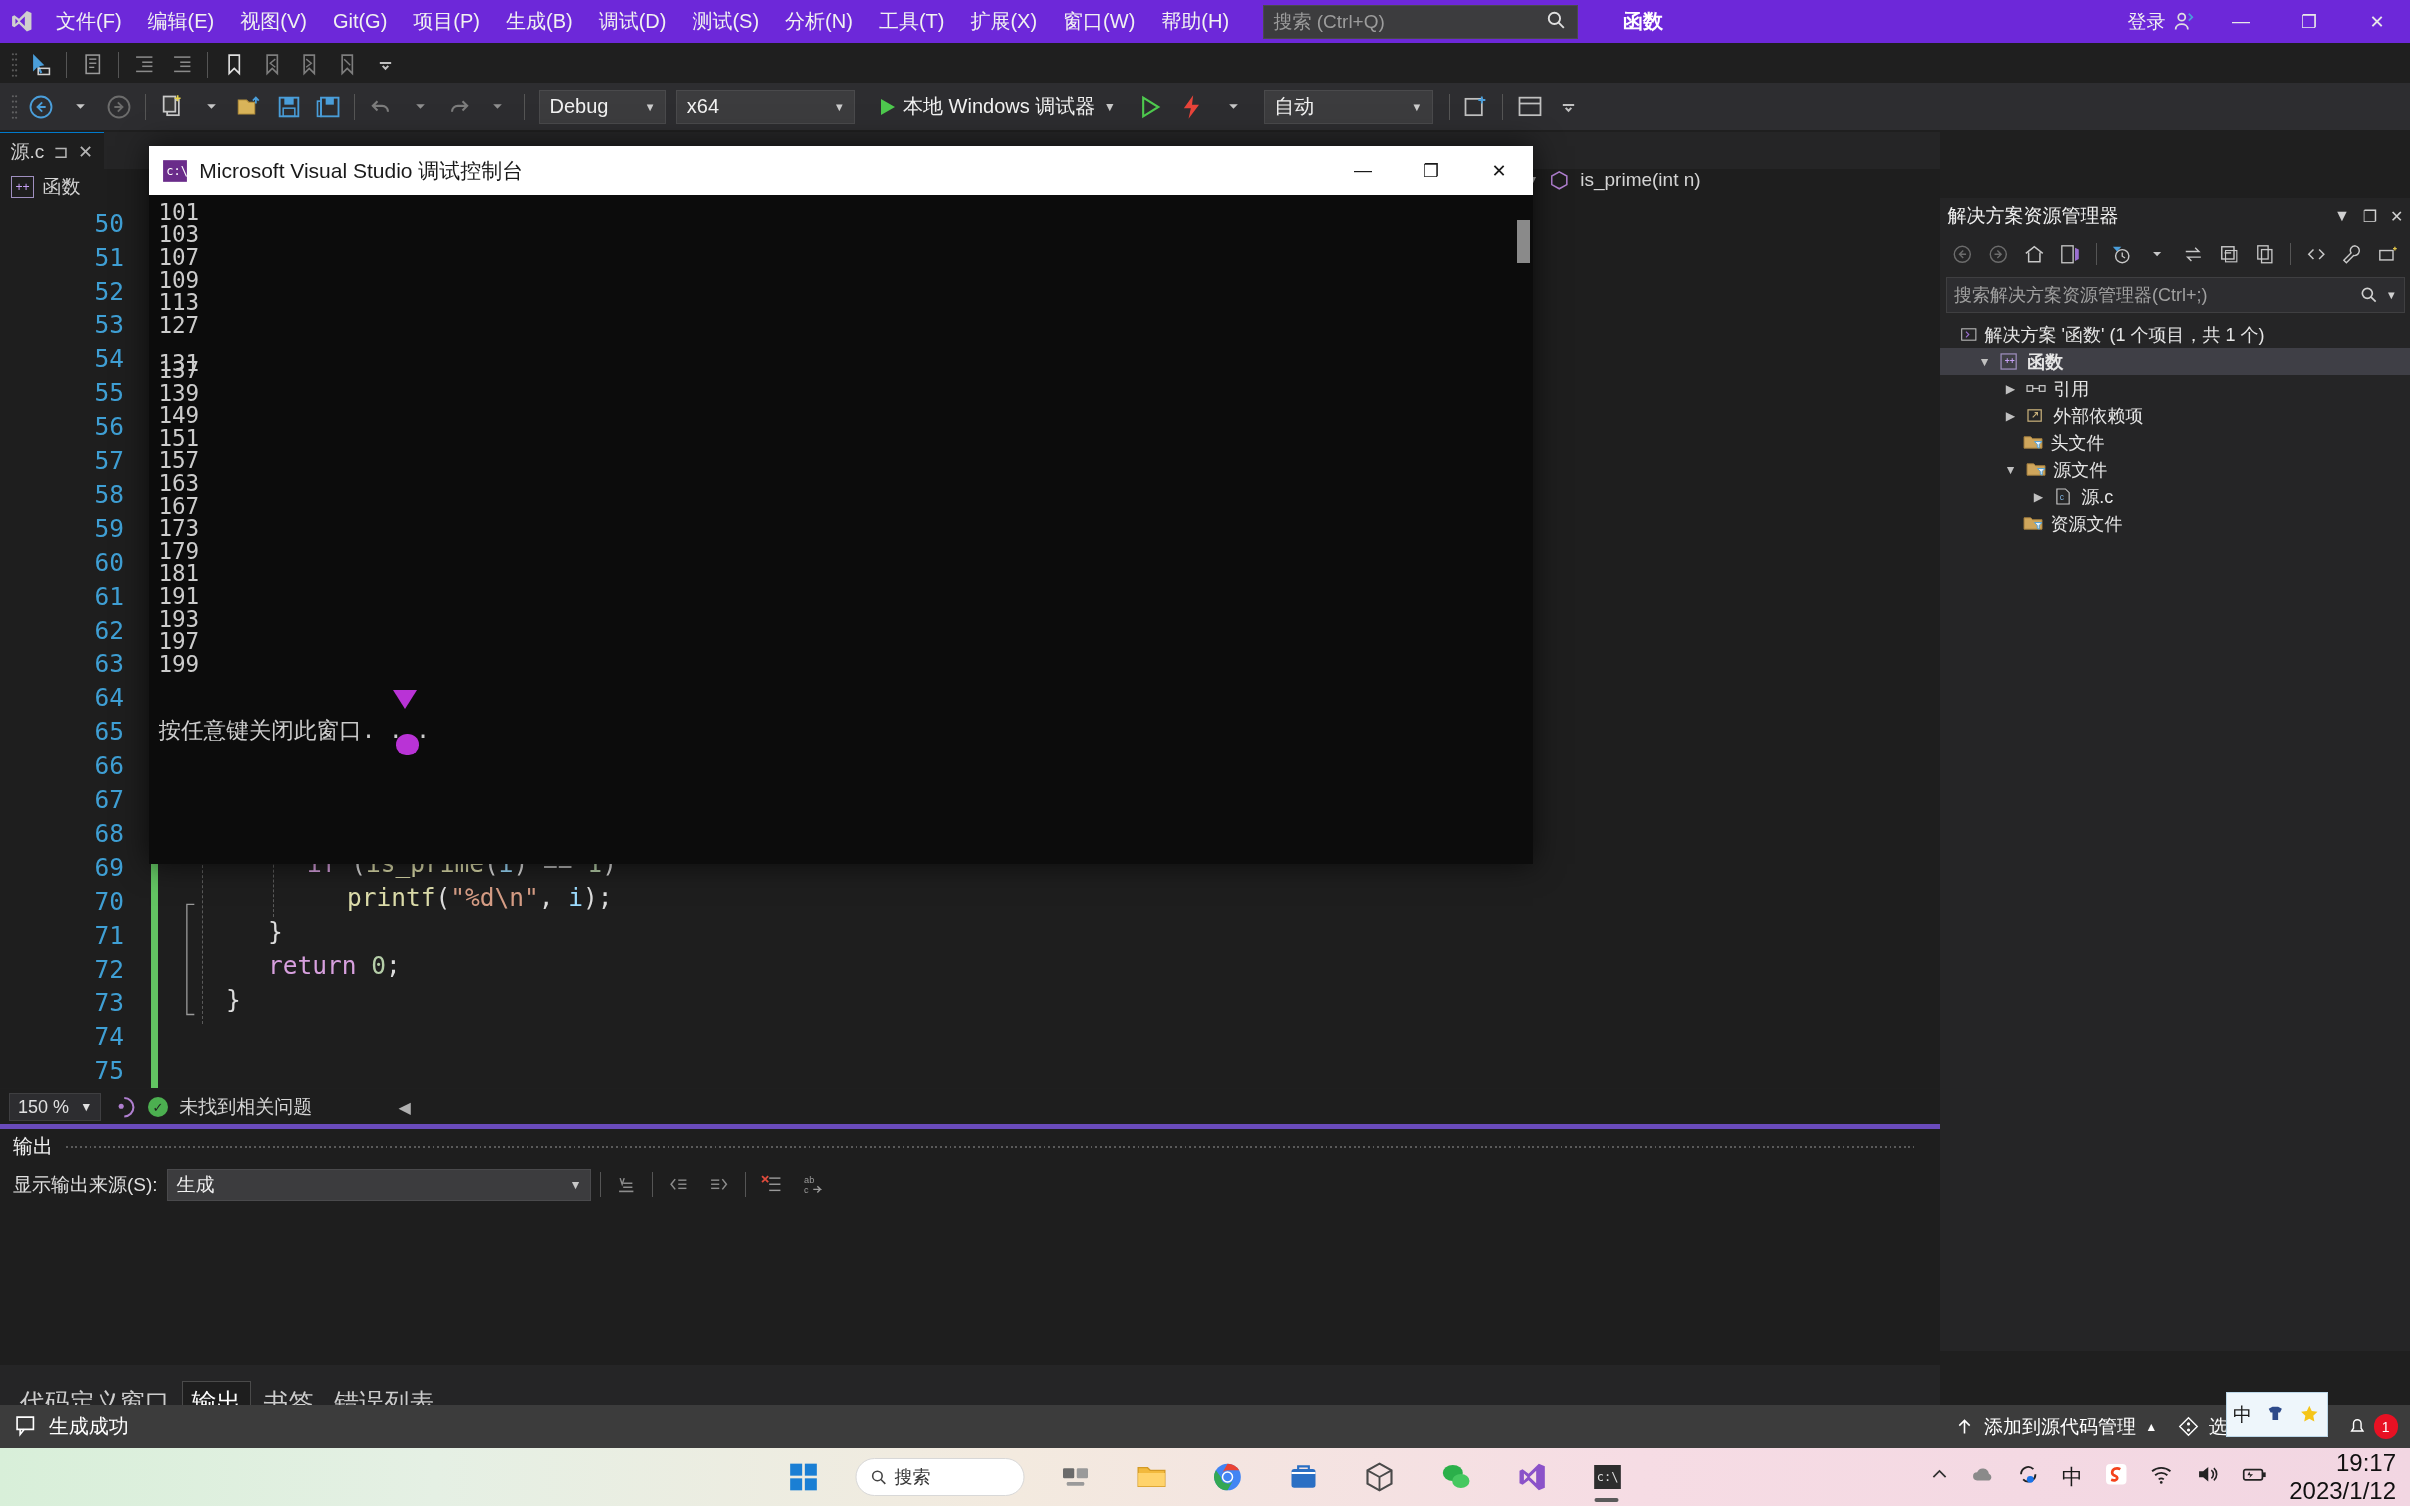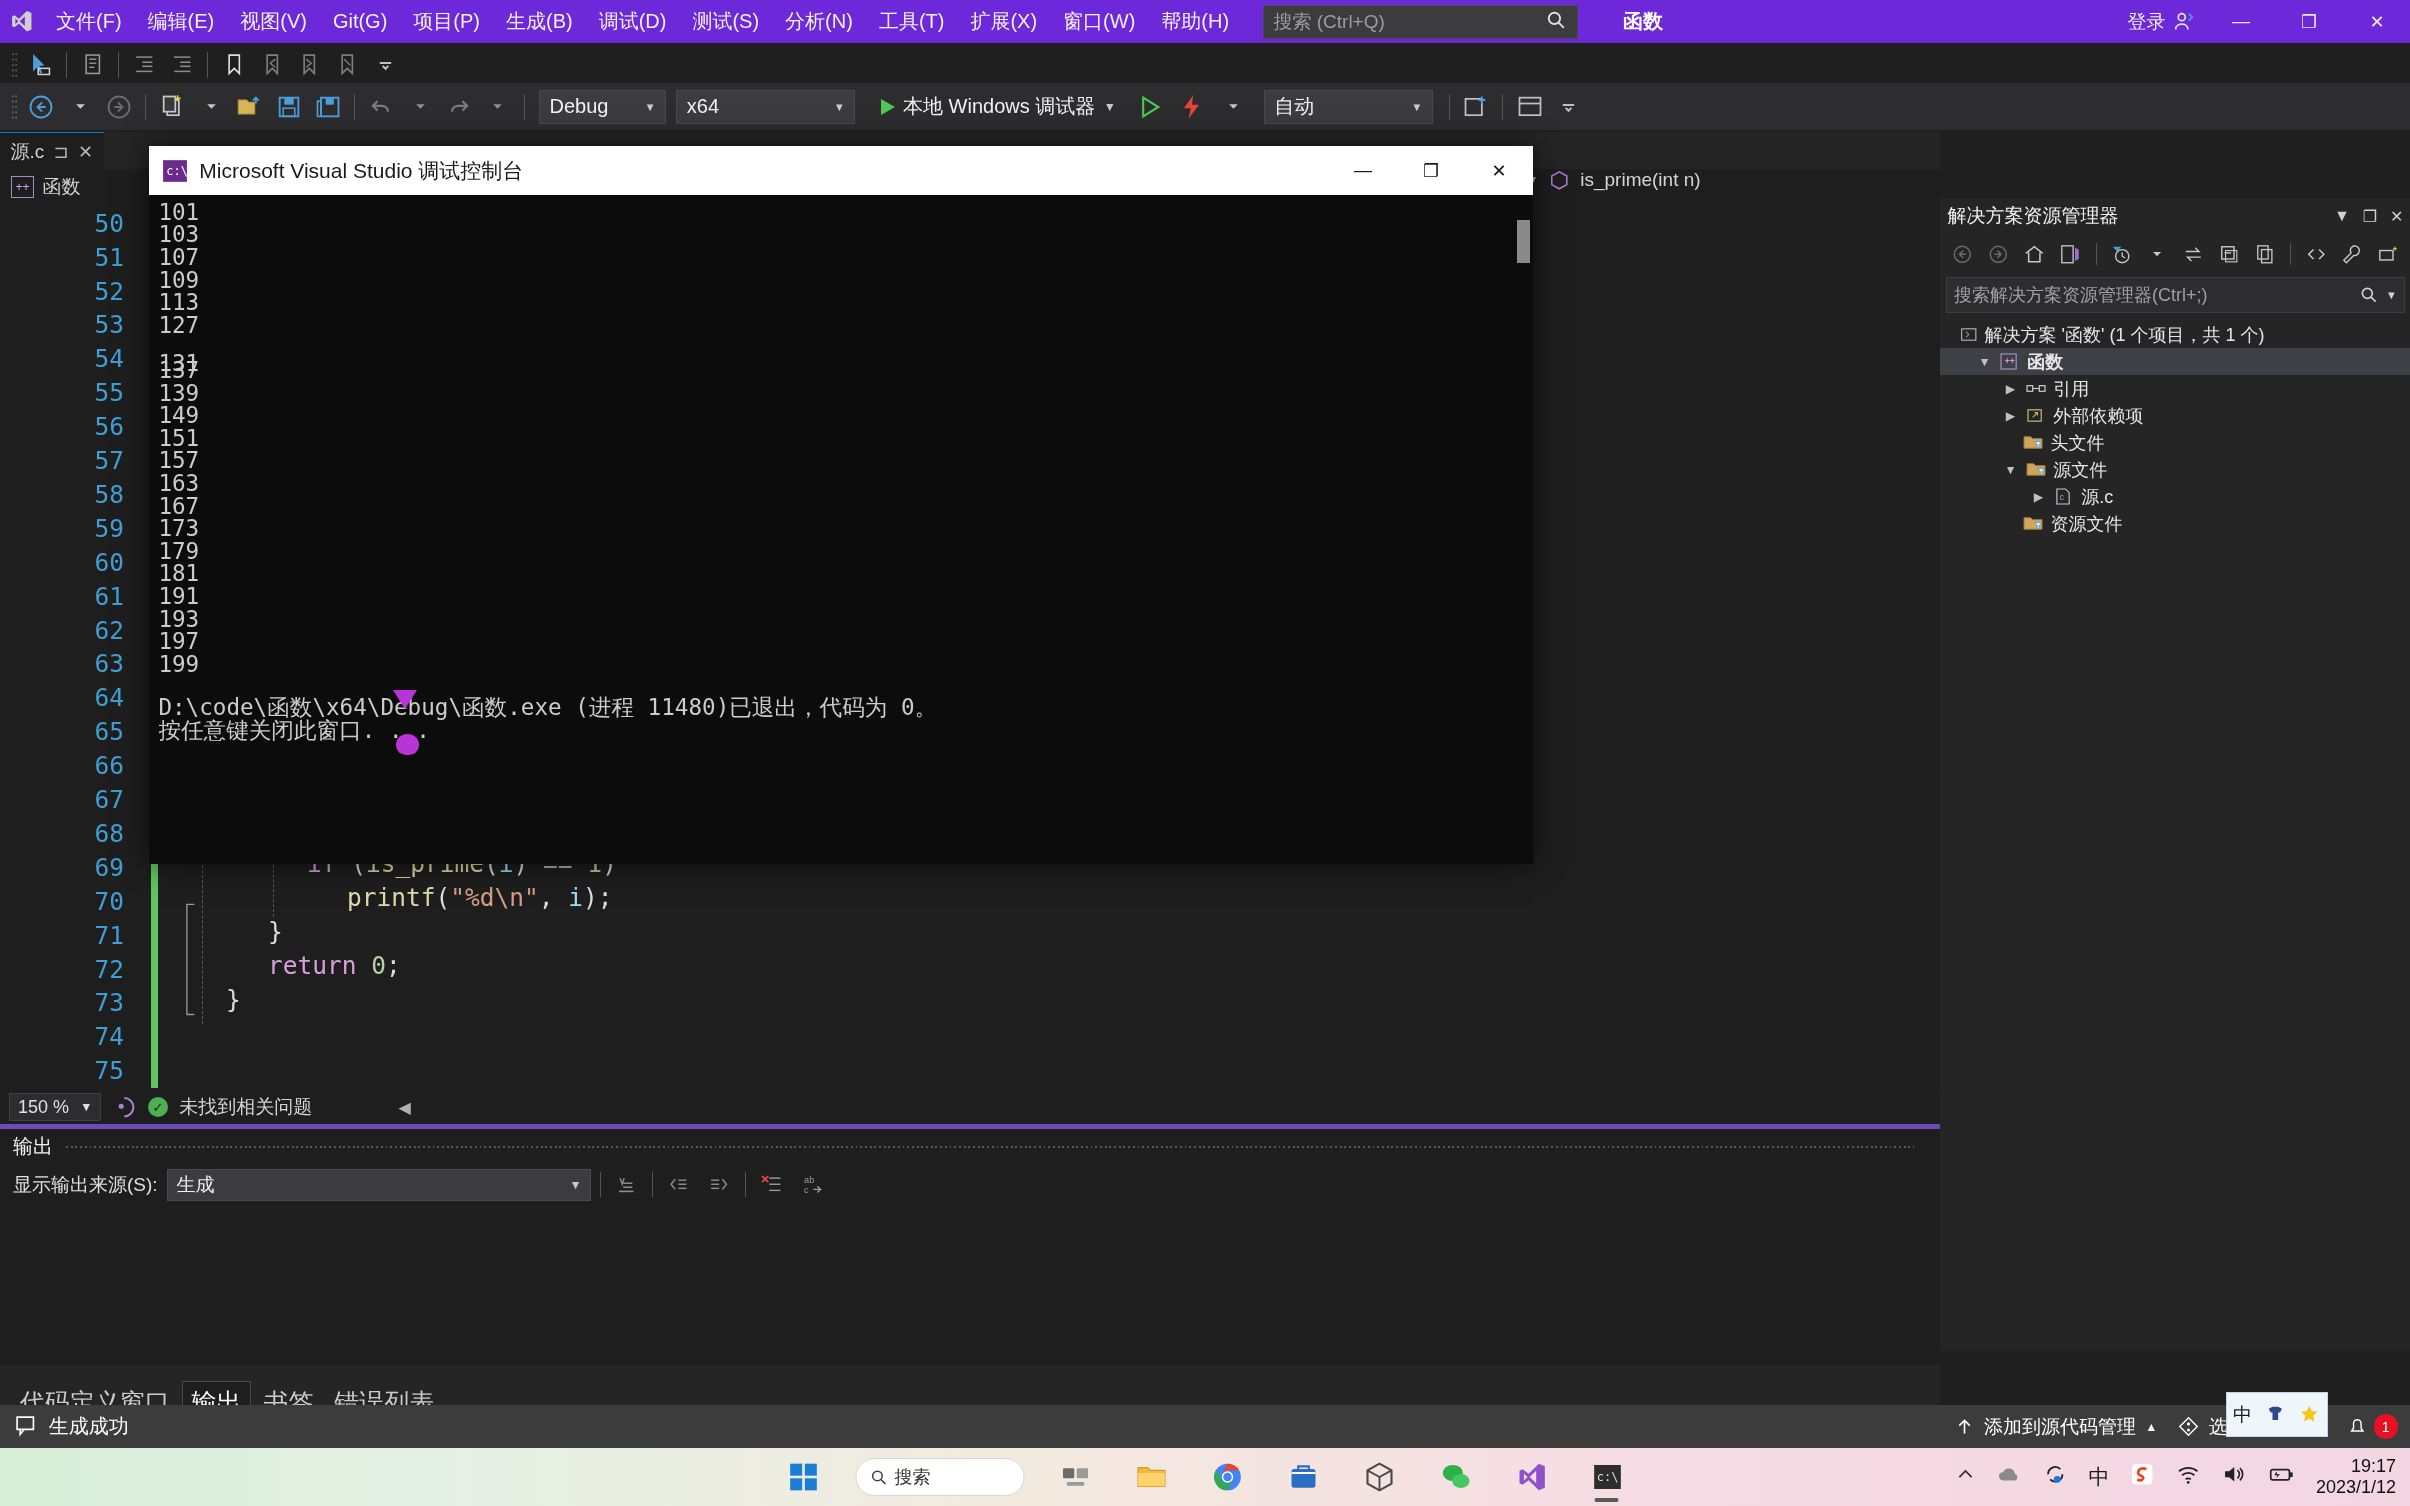--- a/index.html
+++ b/index.html
@@ -153,21 +153,21 @@
   
   .taskbar {
     position:absolute; left:0; top:1448px; width:2411px; height:58px;
     background:linear-gradient(to right,#d8efd9 0%, #e5f0e4 18%, #f3eadf 42%, #f6dce4 68%, #f2d6e2 100%);
     display:flex; align-items:center;
   }
   .tbcenter { position:absolute; left:50%; transform:translateX(-50%); display:flex; align-items:center; gap:27px; }
   .tbicon { width:49px;height:49px;display:flex;align-items:center;justify-content:center; }
   .tbsearch { width:169px;height:38px;background:#fff;border-radius:19px;display:flex;align-items:center;gap:6.6px;padding:0 13px;color:#333;font-size:18px; border:0.9px solid #d8d8d8;}
   .tray { position:absolute; right:15px; display:flex; align-items:center; gap:21px; color:#202020; font-size:18px; }
-  .clock { text-align:right; line-height:1.18; font-size:18px; color:#101010; }
+  .clock { text-align:right; line-height:1.18; font-size:24px; color:#101010; }
   .ime-popup {
     position:absolute; right:83px; top:1392px; width:102px; height:45px; background:#eef6fb;
     border:0.9px solid #bcd7e8; display:flex; align-items:center; justify-content:space-around; font-size:19px; color:#1a1a1a;
   }
 
   
   .console { position:absolute; left:149px; top:146px; width:1384px; height:718px; background:#0c0c0c; box-shadow:0 0 28px rgba(0,0,0,.65); }
   .ctitle { height:49px; background:#ffffff; display:flex; align-items:center; padding-left:13px; gap:11.3px; }
   .ctitle .ct-text { color:#1a1a1a; font-size:21px; }
   .cwbtns { margin-left:auto; display:flex; height:49px; }
@@ -806,21 +806,20 @@
       <div class="cline" style="top:252px;">157</div>
       <div class="cline" style="top:275px;">163</div>
       <div class="cline" style="top:298px;">167</div>
       <div class="cline" style="top:320px;">173</div>
       <div class="cline" style="top:343px;">179</div>
       <div class="cline" style="top:365px;">181</div>
       <div class="cline" style="top:388px;">191</div>
       <div class="cline" style="top:411px;">193</div>
       <div class="cline" style="top:433px;">197</div>
       <div class="cline" style="top:456px;">199</div>
-      <div class="cline" style="top:497px;">D:\code\函数\x64\Debug\函数.exe (进程 11480)已退出，代码为 0。</div>
       <div class="cline" style="top:520px;">按任意键关闭此窗口. . .</div>
       <div class="cursor-tri" style="left:244px; top:495px;"></div>
       <div class="cursor-blob" style="left:247px; top:539px;"></div>
     </div>
   </div>
 
   <div class="vsstatus">
     <svg width="24.5" height="24.5" viewBox="0 0 24 24">
         <path d="M4 3h16v12H4z" fill="none" stroke="#ffffff" stroke-width="1.6"></path>
         <path d="M7 15v5l4-5" fill="none" stroke="#ffffff" stroke-width="1.6"></path>

